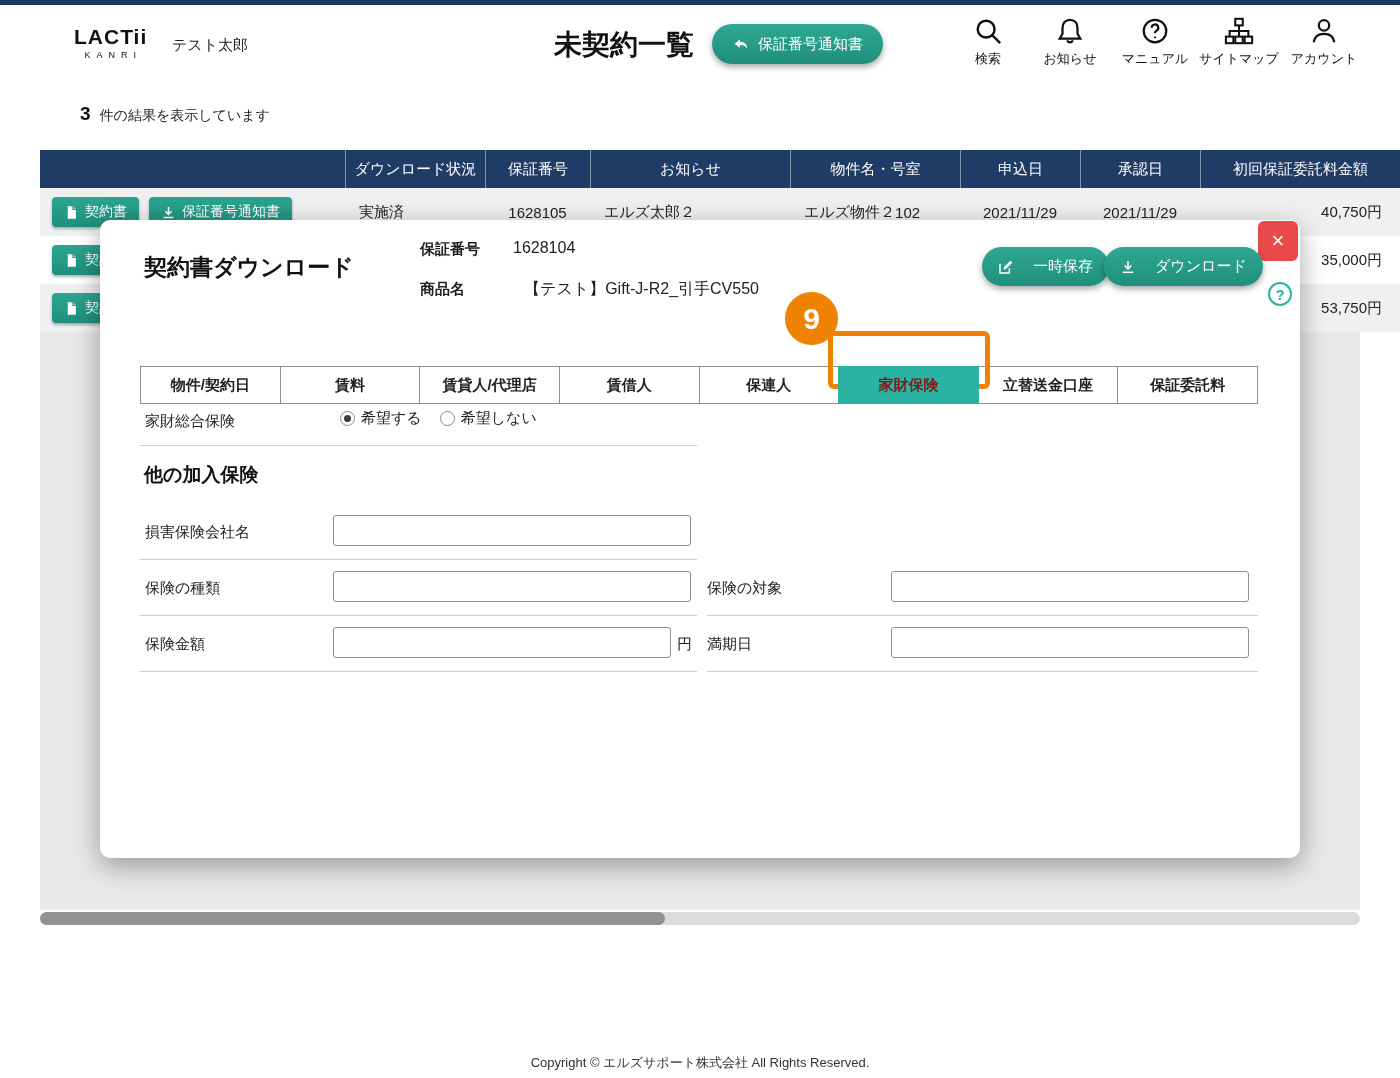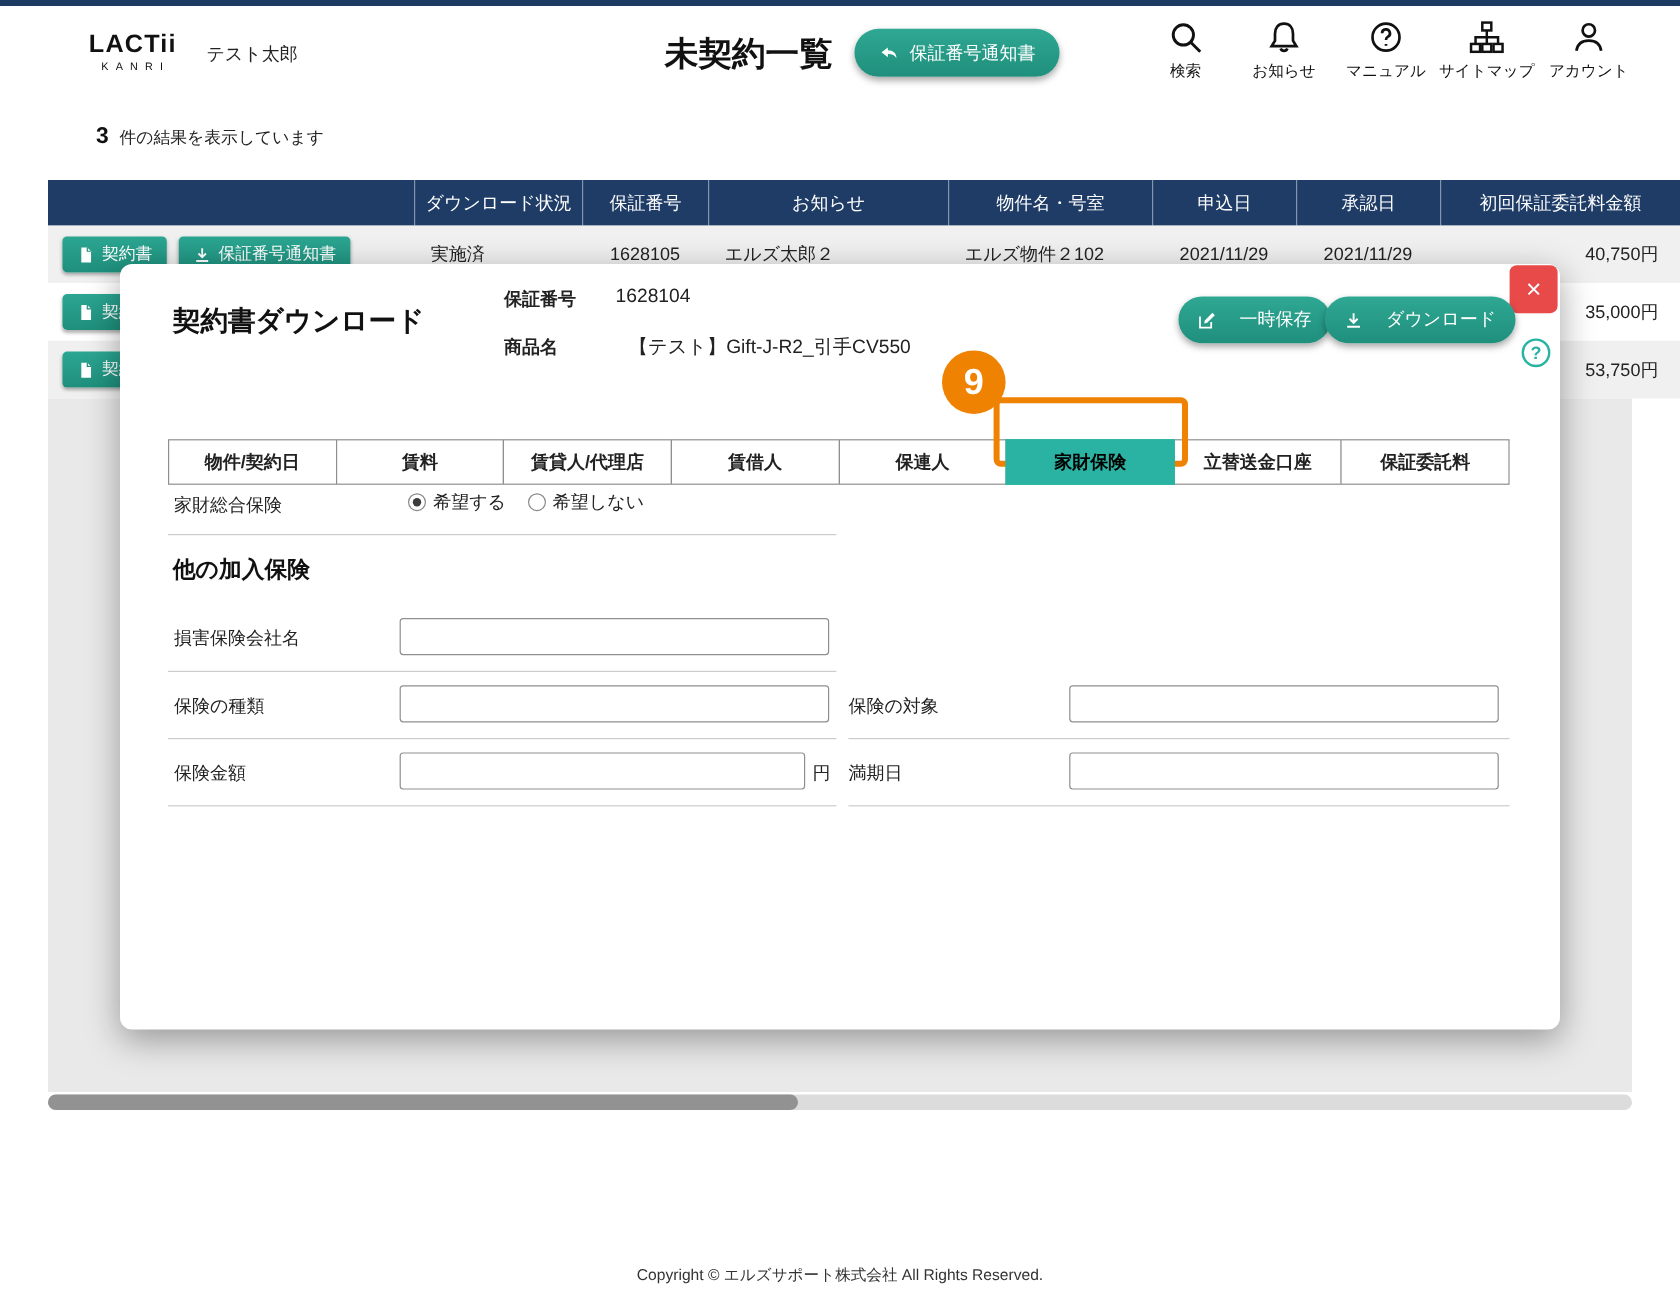--- a/index.html
+++ b/index.html
@@ -70,21 +70,21 @@
     color:#fff; font-size:15px; display:flex; align-items:center; gap:19px; padding:0 16px; cursor:pointer;
     box-shadow:0 3px 6px rgba(0,0,0,.35); font-family:inherit; white-space:nowrap; }
   .save { left:882px; top:27px; }
   .dl { left:1004px; top:27px; }
   .m-help { position:absolute; left:1168px; top:62px; width:24px; height:24px; border:2px solid #29b3a3; border-radius:50%;
     color:#29b3a3; font-weight:bold; font-size:15px; display:flex; align-items:center; justify-content:center; cursor:pointer; background:#fff; }
   .tabs { position:absolute; left:40px; top:122px; width:1118px; height:38px; display:flex;margin-top:24px; }
   .tab { flex:1; display:flex; align-items:center; justify-content:center; font-size:15px; font-weight:bold; color:#222;
     background:#fff; border:1px solid #8f8f8f; margin-left:-1px; cursor:pointer; white-space:nowrap; }
   .tab.t1 { margin-left:0; }
-  .tab.active { background:#2ab3a2; color:#000000; border-color:#2ab3a2; z-index:1; }
+  .tab.active { background:#2ab3a2; color:#7f1d1d; border-color:#2ab3a2; z-index:1; }
 
   
   .fl { position:absolute; font-size:15px; color:#222; white-space:nowrap; }
   .l-ins { left:45px; top:192px; }
   .radio-group { position:absolute; left:240px; top:189px; display:flex; gap:18px; }
   .radio-opt { display:flex; align-items:center; gap:6px; font-size:15px; cursor:pointer; }
   .radio { width:15px; height:15px; border:1px solid #8a8a8a; border-radius:50%; background:#fff; display:inline-flex; align-items:center; justify-content:center; }
   .radio .dot { width:7px; height:7px; border-radius:50%; background:#3c3c3c; display:none; }
   .radio.checked .dot { display:block; }
   .hr { position:absolute; border-top:1px solid #ccc; }

